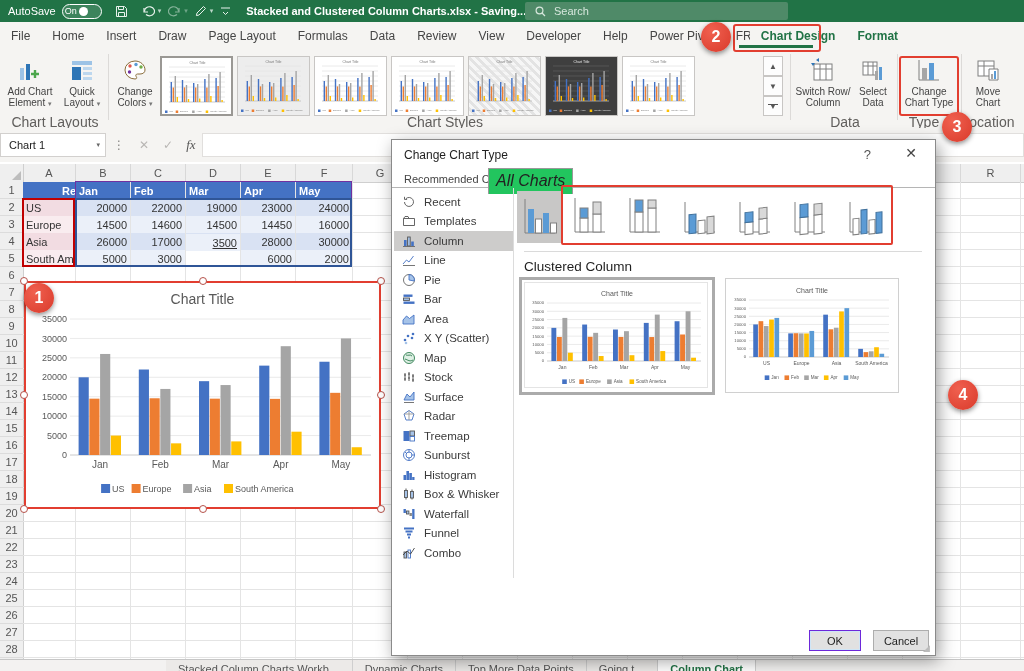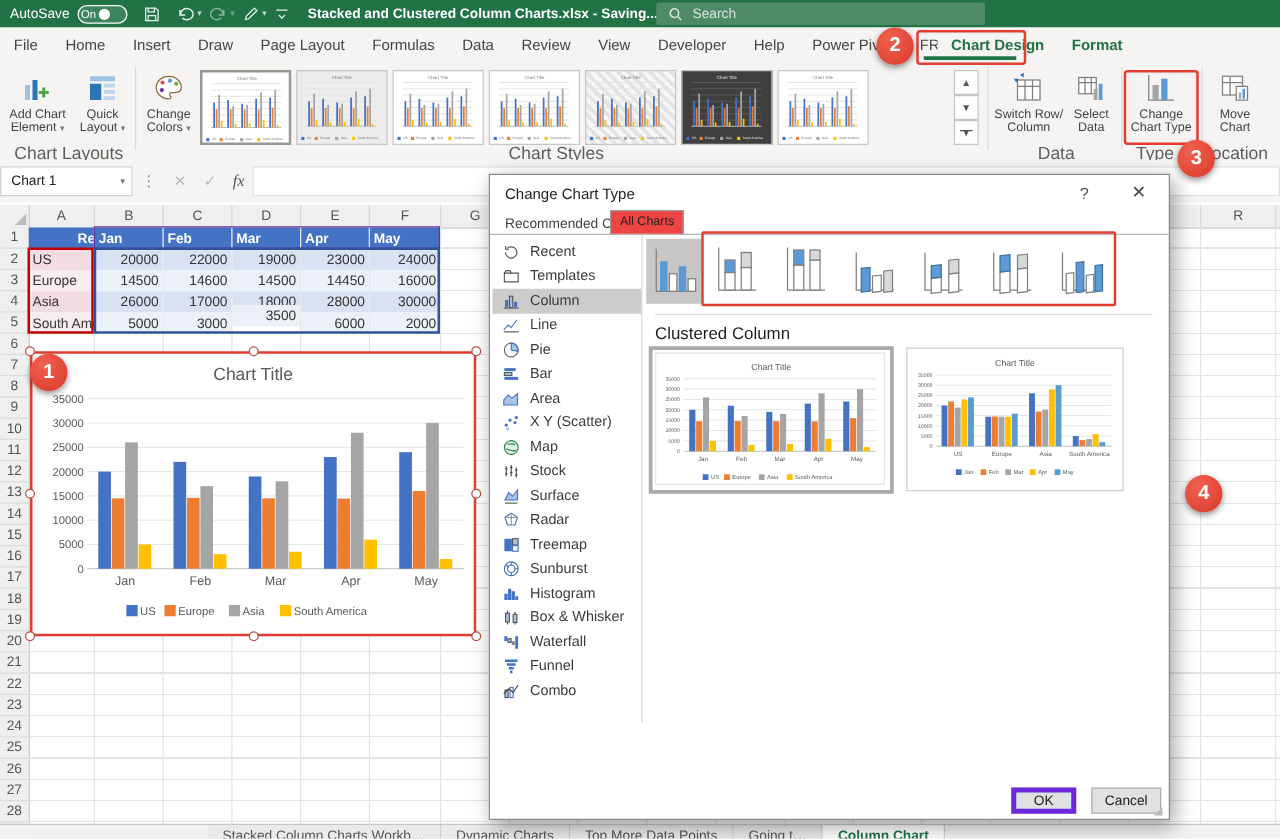--- a/index.html
+++ b/index.html
@@ -70,42 +70,42 @@
      box-sizing:border-box;border-radius:2px;z-index:20;}
   .handle{position:absolute;width:8px;height:8px;border-radius:50%;background:#fff;border:1.5px solid #b5514a;box-sizing:border-box;z-index:21;}
   
   #dialog{left:391px;top:139px;width:545px;height:517px;background:#fff;border:1px solid #8a8a8a;
      box-shadow:3px 5px 16px rgba(0,0,0,.38);z-index:40;box-sizing:border-box;}
   #dlg-title{position:absolute;left:12px;top:8px;font-size:12px;color:#1f1f1f;}
   #dlg-help{position:absolute;right:64px;top:7px;font-size:13px;color:#555;}
   #dlg-close{position:absolute;right:18px;top:5px;font-size:14px;color:#444;}
   #dlg-tabs{position:absolute;left:0;top:28px;width:543px;height:19px;border-bottom:1px solid #b5b5b5;}
   #tab-recommended{position:absolute;left:8px;top:3px;font-size:11px;color:#444;padding:2px 4px;}
-  #tab-all{position:absolute;left:96px;top:0px;font-size:10px;color:#222;background:#ef4444;
-     border:1px solid #999;border-bottom:none;padding:3px 7px 4px 7px;}
+  #tab-all{position:absolute;left:96px;top:0px;font-size:16px;color:#222;background:#22c55e;
+     border:1px solid #999;border-bottom:none;padding:3px 7px 4px 7px;font-style:italic;}
   #dlg-cats{position:absolute;left:2px;top:52px;width:119px;height:380px;}
   .cat{height:19.5px;display:flex;align-items:center;font-size:11.5px;color:#3b3b3b;padding-left:8px;}
   .cat.sel{background:#cdcccb;}
   .cat svg{margin-right:8px;flex:none;}
   #dlg-vline{position:absolute;left:121px;top:48px;width:1px;height:390px;background:#dcdcdc;}
   #subtype0{position:absolute;left:125px;top:51px;width:44px;height:52px;background:#c8c7c6;
      display:flex;align-items:center;justify-content:center;}
   #subtypes{position:absolute;left:175px;top:51px;display:flex;gap:11px;}
   .sub{width:44px;height:50px;display:flex;align-items:center;justify-content:center;}
   #subtype-redbox{position:absolute;left:169px;top:45px;width:332px;height:60px;border:2px solid #e23e30;border-radius:2px;box-sizing:border-box;pointer-events:none;}
   #dlg-hr{position:absolute;left:132px;top:111px;width:398px;height:1px;background:#dadada;}
   #dlg-heading{position:absolute;left:132px;top:119px;font-size:13.5px;color:#1f1f1f;}
   #preview-left{position:absolute;left:127px;top:137px;width:196px;height:118px;border:3px solid #ababab;
      background:#fff;box-sizing:border-box;padding:2px;}
   #preview-left .inner{width:184px;height:106px;border:1px solid #e4e4e4;box-sizing:border-box;}
   #preview-right{position:absolute;left:333px;top:138px;width:174px;height:115px;border:1px solid #d0d0d0;
      background:#fff;box-sizing:border-box;padding:1px;}
   .dlg-btn{position:absolute;height:21px;background:#e1e1e1;border:1px solid #adadad;font-size:11px;color:#222;
      display:flex;align-items:center;justify-content:center;box-sizing:border-box;}
-  #btn-ok{left:417px;top:490px;width:52px;border:4px solid #6d28d9;box-shadow:inset 0 0 0 1px #cfe6f7;}
+  #btn-ok{left:417px;top:490px;width:52px;border:1px solid #6d28d9;box-shadow:inset 0 0 0 1px #cfe6f7;}
   #btn-cancel{left:481px;top:490px;width:56px;}
   #grip{position:absolute;right:2px;bottom:2px;width:10px;height:10px;color:#bbb;font-size:9px;line-height:10px;}
   
   .badge{position:absolute;width:30px;height:30px;border-radius:50%;color:#fff;font-weight:bold;font-size:16px;
      background:radial-gradient(circle at 35% 30%,#f0604f,#d93a2b);display:flex;align-items:center;justify-content:center;
      box-shadow:0 2px 5px rgba(0,0,0,.45);z-index:60;}
   
   .red-box{position:absolute;border:2px solid #e23e30;border-radius:3px;z-index:55;pointer-events:none;box-sizing:border-box;}
   
   #sheetbar{left:0;top:659px;width:1024px;height:12px;background:#f3f2f1;border-top:1px solid #c6c6c6;
@@ -663,21 +663,21 @@
         <div class="cell num" style="left: 273px; width: 56px; top: 34px; background: rgb(235, 240, 249);">16000</div>
         <div class="cell" style="left: 0px; width: 52px; top: 51px; background: rgb(242, 220, 226);">Asia</div>
         <div class="cell num" style="left: 53px; width: 54px; top: 51px; background: rgb(217, 226, 243);">26000</div>
         <div class="cell num" style="left: 108px; width: 54px; top: 51px; background: rgb(217, 226, 243); text-align: right;">17000</div>
         <div class="cell num" style="left: 163px; width: 54px; top: 51px; background: rgb(217, 226, 243);">18000</div>
         <div class="cell num" style="left: 218px; width: 54px; top: 51px; background: rgb(217, 226, 243);">28000</div>
         <div class="cell num" style="left: 273px; width: 56px; top: 51px; background: rgb(217, 226, 243);">30000</div>
         <div class="cell" style="left: 0px; width: 52px; top: 68px; background: rgb(249, 236, 239);">South America</div>
         <div class="cell num" style="left: 53px; width: 54px; top: 68px; background: rgb(235, 240, 249);">5000</div>
         <div class="cell num" style="left: 108px; width: 54px; top: 68px; background: rgb(235, 240, 249);">3000</div>
-        <div class="cell num" style="left: 163px; width: 54px; top: 62px; background: rgb(235, 240, 249);">3500</div>
+        <div class="cell num" style="left: 163px; width: 54px; top: 52px; background: rgb(235, 240, 249); text-decoration: underline;">3500</div>
         <div class="cell num" style="left: 218px; width: 54px; top: 68px; background: rgb(235, 240, 249);">6000</div>
         <div class="cell num" style="left: 273px; width: 56px; top: 68px; background: rgb(235, 240, 249);">2000</div>
         <div class="range-border" style="left: 52px; top: -1px; width: 277px; height: 18px; border: 1.5px solid rgb(112, 48, 160);"></div>
         <div class="range-border" style="left: -1px; top: 16px; width: 53px; height: 69px; border: 2px solid rgb(192, 0, 0);"></div>
         <div class="range-border" style="left: 52px; top: 16px; width: 277px; height: 69px; border: 2px solid rgb(47, 85, 151);"></div>
       </div>
   </div>
 
   <div class="abs" id="ws-chart"><svg width="353" height="224" viewBox="0 0 353 224" xmlns="http://www.w3.org/2000/svg">
         <text x="176.5" y="21" text-anchor="middle" font-size="14" fill="#595959">Chart Title</text>

